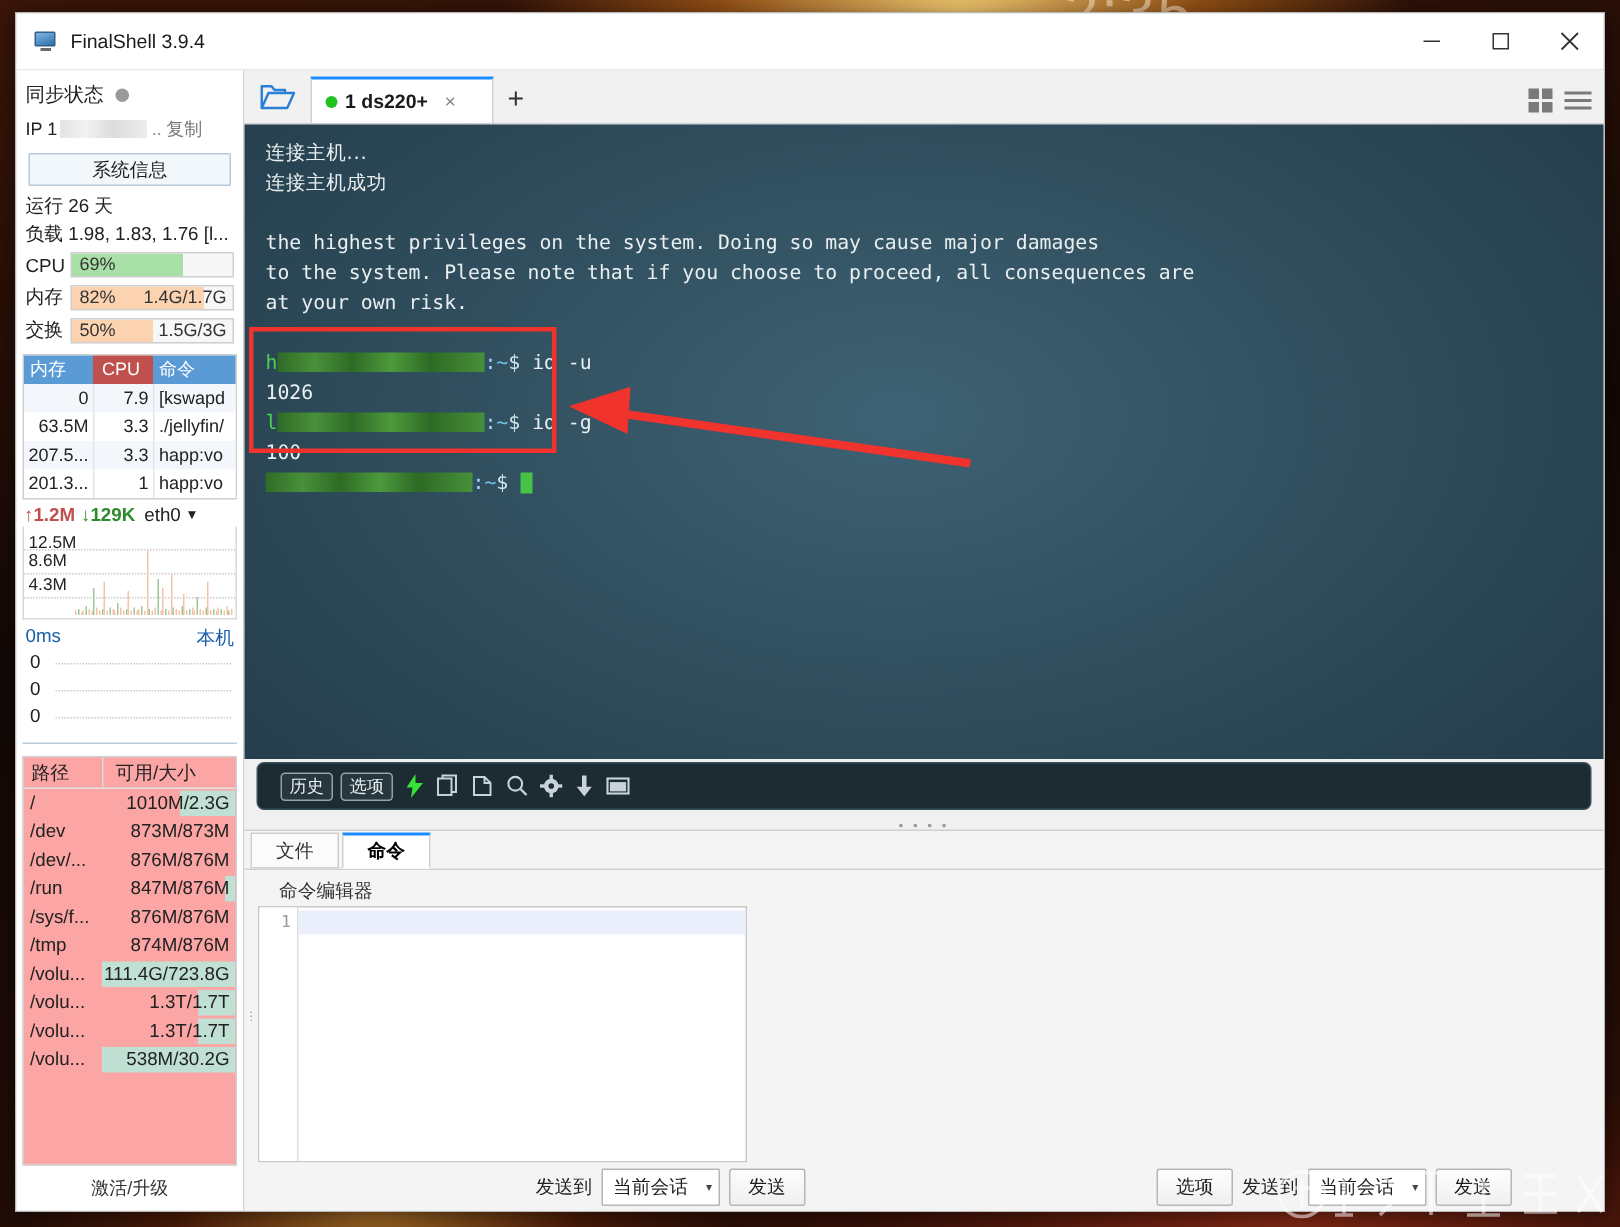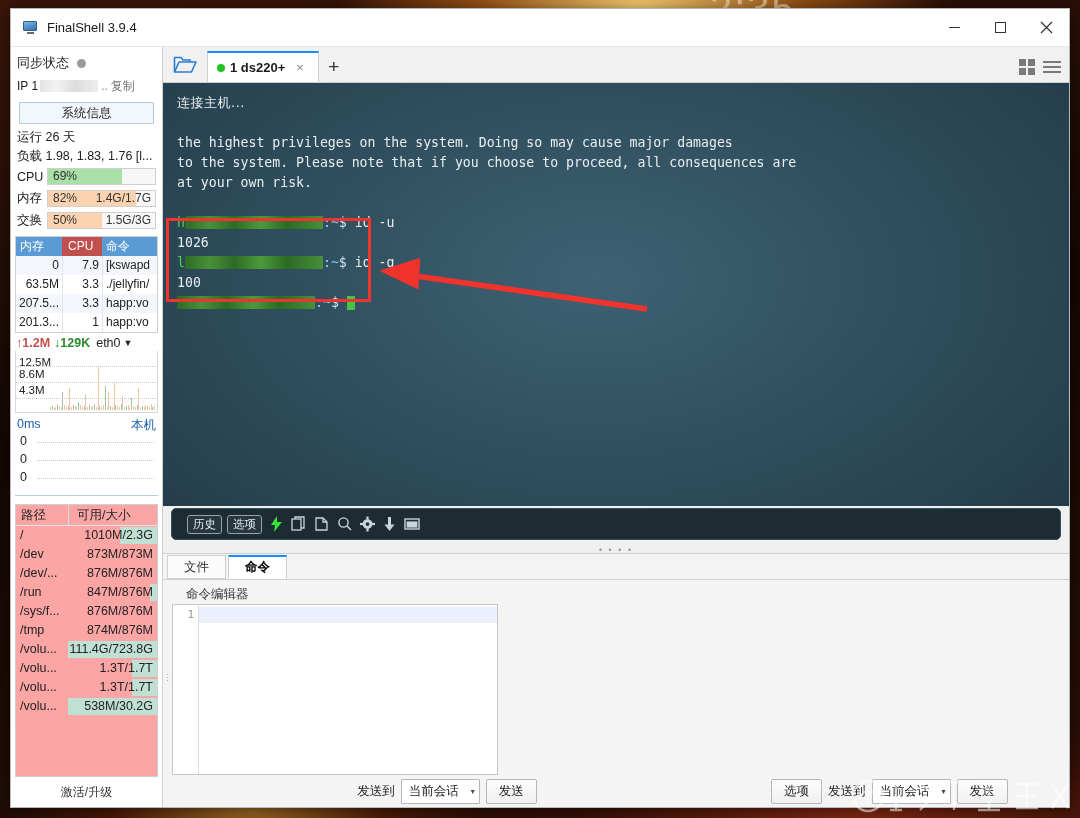--- a/index.html
+++ b/index.html
@@ -148,21 +148,21 @@
   
   #main { flex: 1; display: flex; flex-direction: column; min-width: 0; background: #f0f0f0; }
   
   #tabstrip {
     height: 36px; flex: 0 0 36px; background: #f1f1f1;
     display: flex; align-items: flex-end; border-bottom: 1px solid #cfcfcf; position: relative;
   }
   .folder-btn { width: 44px; height: 36px; display: flex; align-items: center; justify-content: center; }
   .tab {
     height: 31px; background: #fff; border: 1px solid #cfcfcf; border-bottom: none;
-    border-top: 2px solid #1a8cff; display: flex; align-items: center; padding: 0 14px 0 9px;
+    border-top: 2px solid #1a8cff; display: flex; align-items: center; padding: 0 24px 0 9px;
     font-size: 13px; font-weight: bold; color: #1a1a1a; gap: 5px;
   }
   .tab .dot { width: 8px; height: 8px; border-radius: 50%; background: #22c122; }
   .tab .x { color: #888; font-size: 13px; margin-left: 6px; font-weight: normal; }
   .plus-btn { width: 30px; height: 31px; display: flex; align-items: center; justify-content: center; font-size: 19px; color: #333; }
   #tabstrip .right-icons { position: absolute; right: 8px; bottom: 7px; display: flex; gap: 8px; align-items: center; }
   .grid-icon { display: grid; grid-template-columns: 7px 7px; grid-template-rows: 7px 7px; gap: 2px; }
   .grid-icon i { background: #7a7a7a; display: block; }
   .ham-icon { width: 18px; display: flex; flex-direction: column; gap: 3px; }
   .ham-icon i { height: 2px; background: #7a7a7a; display: block; }
@@ -535,20 +535,21 @@
               <i></i>
               <i></i>
             </span>
         </div>
       </div>
 
       <div id="terminal-wrap">
         <div id="terminal">
           <div id="term-lines">
               <div class="cn">连接主机...</div>
+              <div class="cn">连接主机成功</div>
               <div class="t-blank"></div>
               <div>the highest privileges on the system. Doing so may cause major damages</div>
               <div>to the system. Please note that if you choose to proceed, all consequences are</div>
               <div>at your own risk.</div>
               <div class="t-blank"></div>
               <div><span class="pchar">h</span><span class="promptmask" style="width:138px"></span><span class="pcolon">:</span><span class="ptilde">~</span><span class="pdollar">$</span><span>&nbsp;id&nbsp;-u</span></div>
               <div>1026</div>
               <div><span class="pchar">l</span><span class="promptmask" style="width:138px"></span><span class="pcolon">:</span><span class="ptilde">~</span><span class="pdollar">$</span><span>&nbsp;id&nbsp;-g</span></div>
               <div>100</div>
               <div><span class="promptmask" style="width:138px"></span><span class="pcolon">:</span><span class="ptilde">~</span><span class="pdollar">$</span>&nbsp;<span class="cursor"></span></div>

